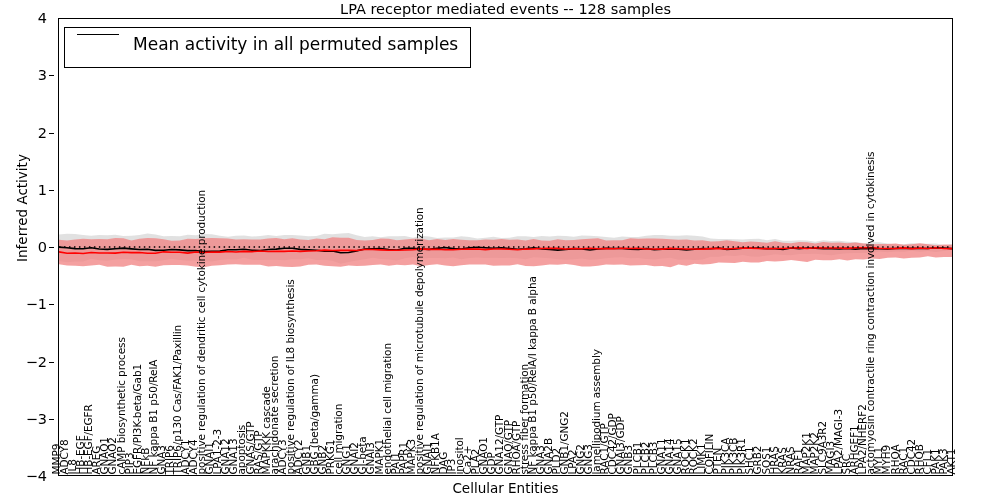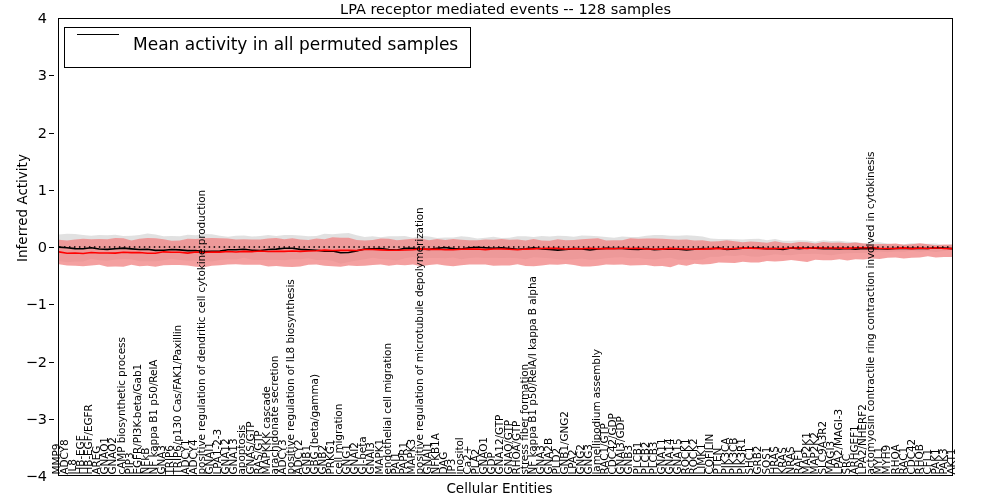--- a/index.html
+++ b/index.html
@@ -107,21 +107,21 @@
     position: absolute;
     left: 948px;
     top: 18px;
     width: 6px;
     height: 458px;
   }
 
   
   #x-axis-label {
     position: absolute;
-    left: 52px;
+    left: 58px;
     top: 480px;
     width: 895px;
     text-align: center;
     font-size: 13.5px;
     color: #000000;
   }
 
   
   #x-ticklabels {
     position: absolute;

